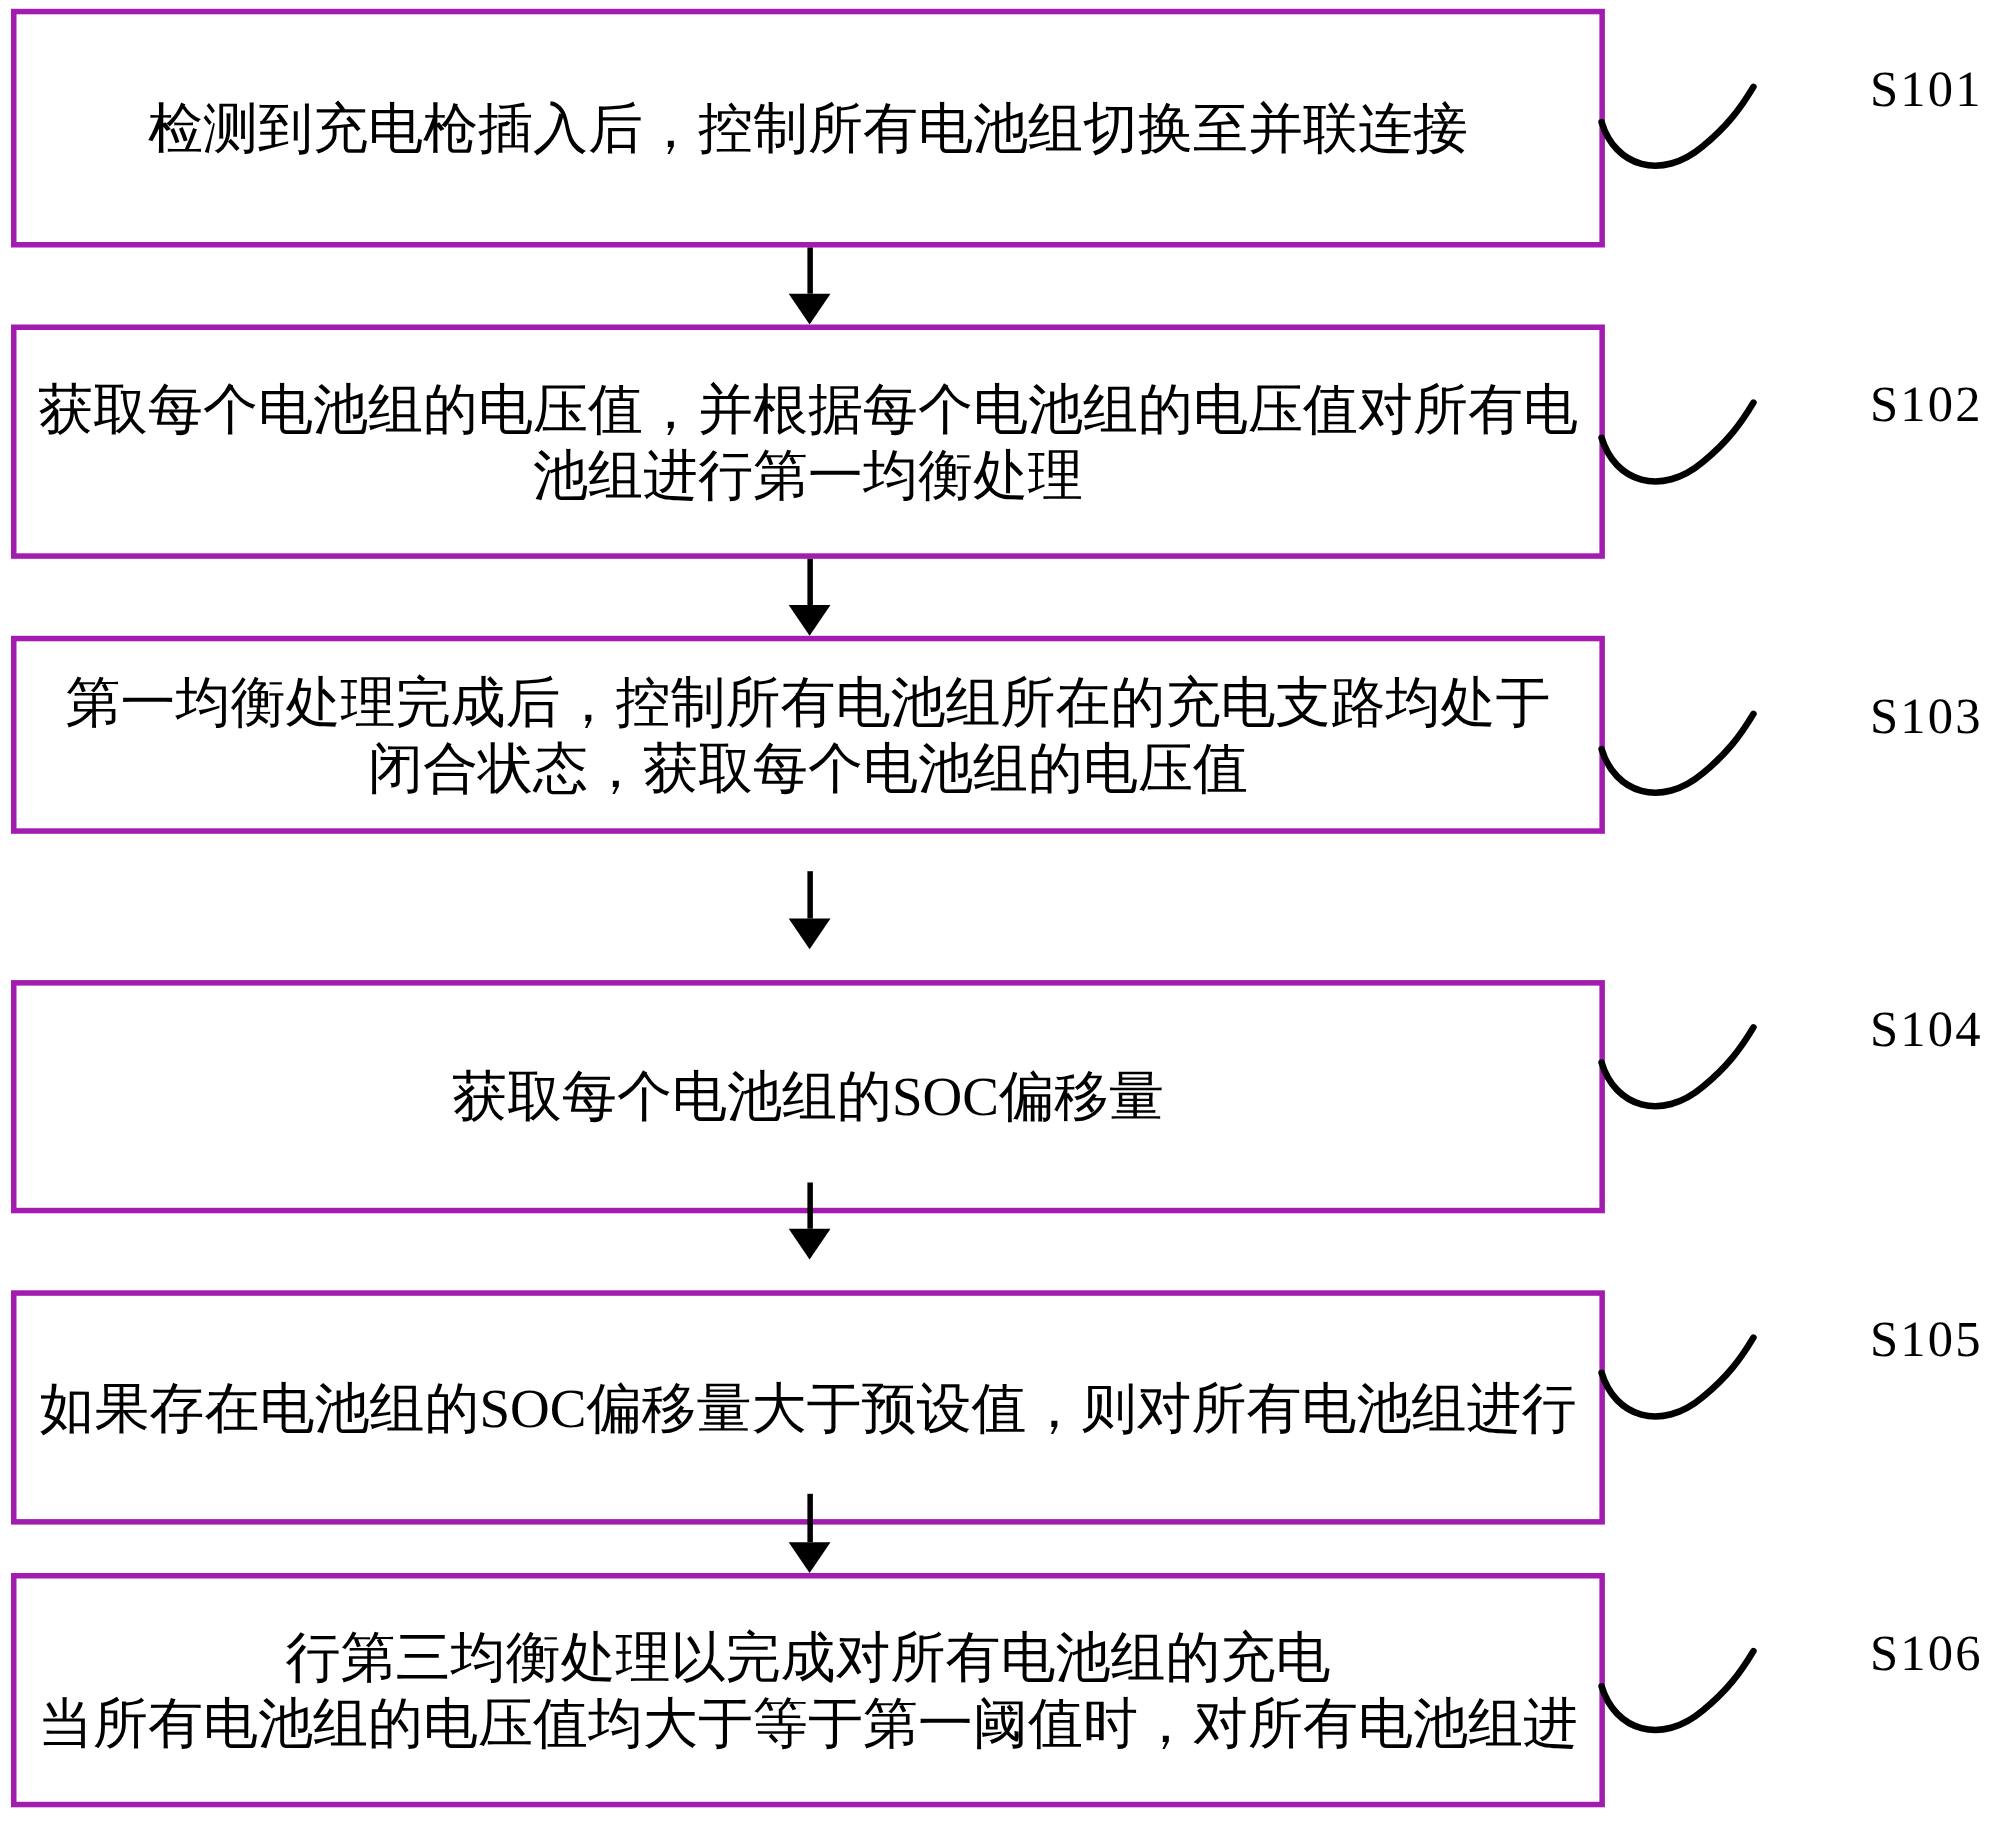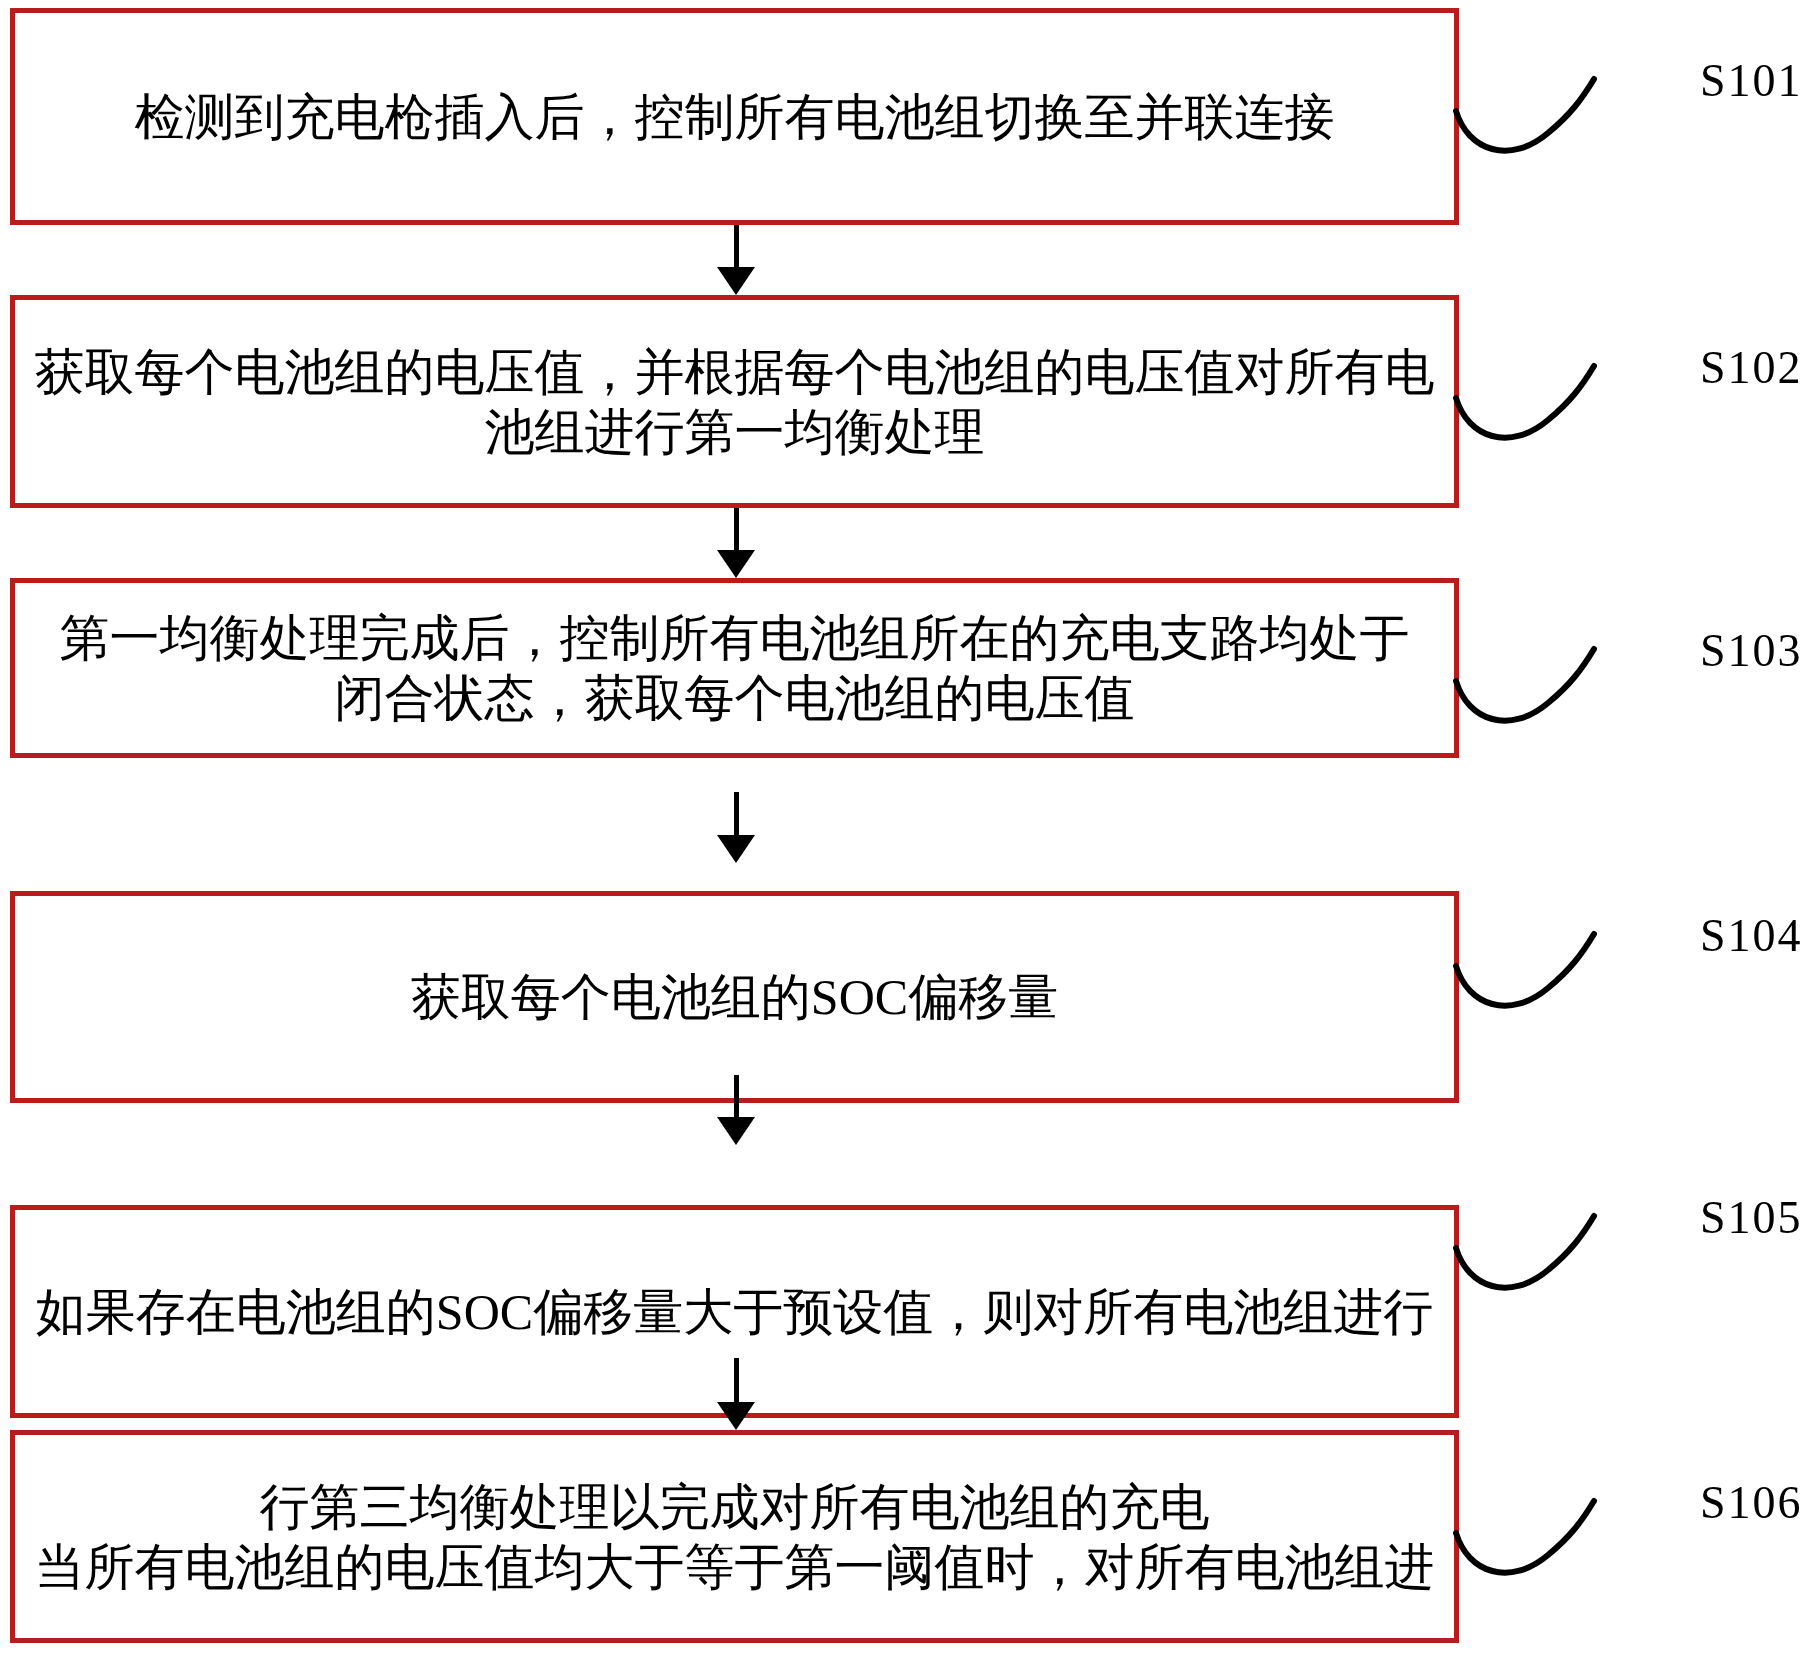--- a/index.html
+++ b/index.html
@@ -9,21 +9,21 @@
     height: 1659px;
     background: #ffffff;
     font-family: "Liberation Serif", "DejaVu Serif", serif;
     color: #000000;
     overflow: hidden;
   }
   .box {
     position: absolute;
     left: 10px;
     width: 1449px;
-    border: 5px solid #b91c1c;
+    border: 5px solid #a21caf;
     box-sizing: border-box;
     background: #ffffff;
     display: flex;
     flex-direction: column;
     justify-content: center;
     align-items: center;
     text-align: center;
   }
   .tline {
     font-size: 50px;
@@ -121,21 +121,21 @@
   <svg class="swoosh" style="top:928px;" viewBox="0 0 160 95">
     <path d="M 4 38 C 16 78, 58 92, 96 60 C 118 42, 130 26, 142 6" fill="none" stroke="#000" stroke-width="6" stroke-linecap="round"></path>
   </svg>
   <div class="slabel" style="top:911px;">S104</div>
 
   <div class="arrow" style="top:1075px;height:70px;">
     <div class="stem" style="height:42px;"></div>
     <div class="head"></div>
   </div>
 
-  <div class="box" style="top:1205px;height:213px;">
+  <div class="box" style="top:1173px;height:213px;">
     <div class="tline">如果存在电池组的SOC偏移量大于预设值，则对所有电池组进行</div>
   </div>
   <svg class="swoosh" style="top:1210px;" viewBox="0 0 160 95">
     <path d="M 4 38 C 16 78, 58 92, 96 60 C 118 42, 130 26, 142 6" fill="none" stroke="#000" stroke-width="6" stroke-linecap="round"></path>
   </svg>
   <div class="slabel" style="top:1193px;">S105</div>
 
   <div class="arrow" style="top:1358px;height:72px;">
     <div class="stem" style="height:44px;"></div>
     <div class="head"></div>

